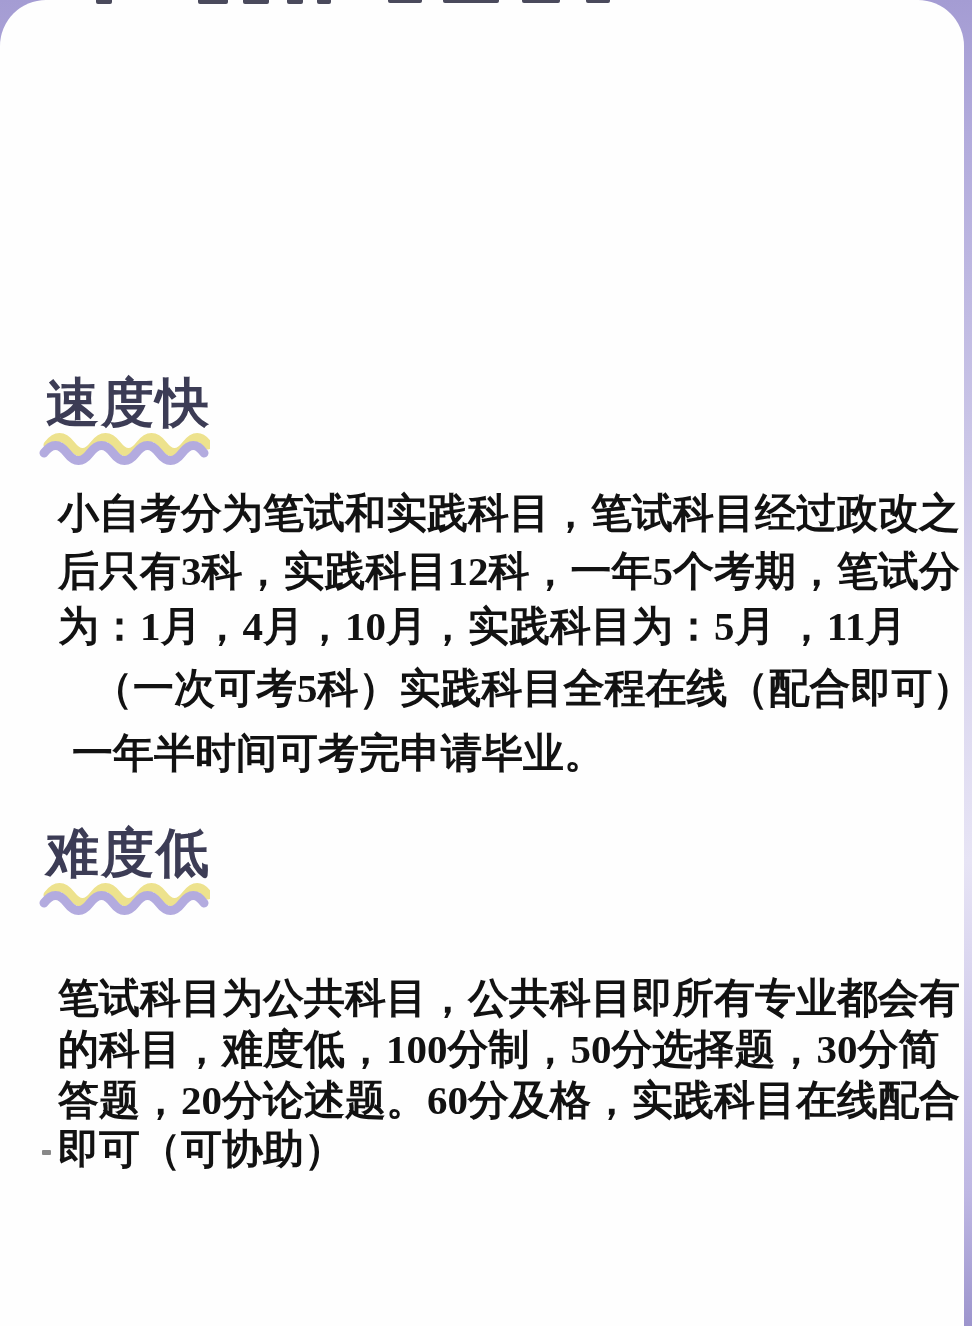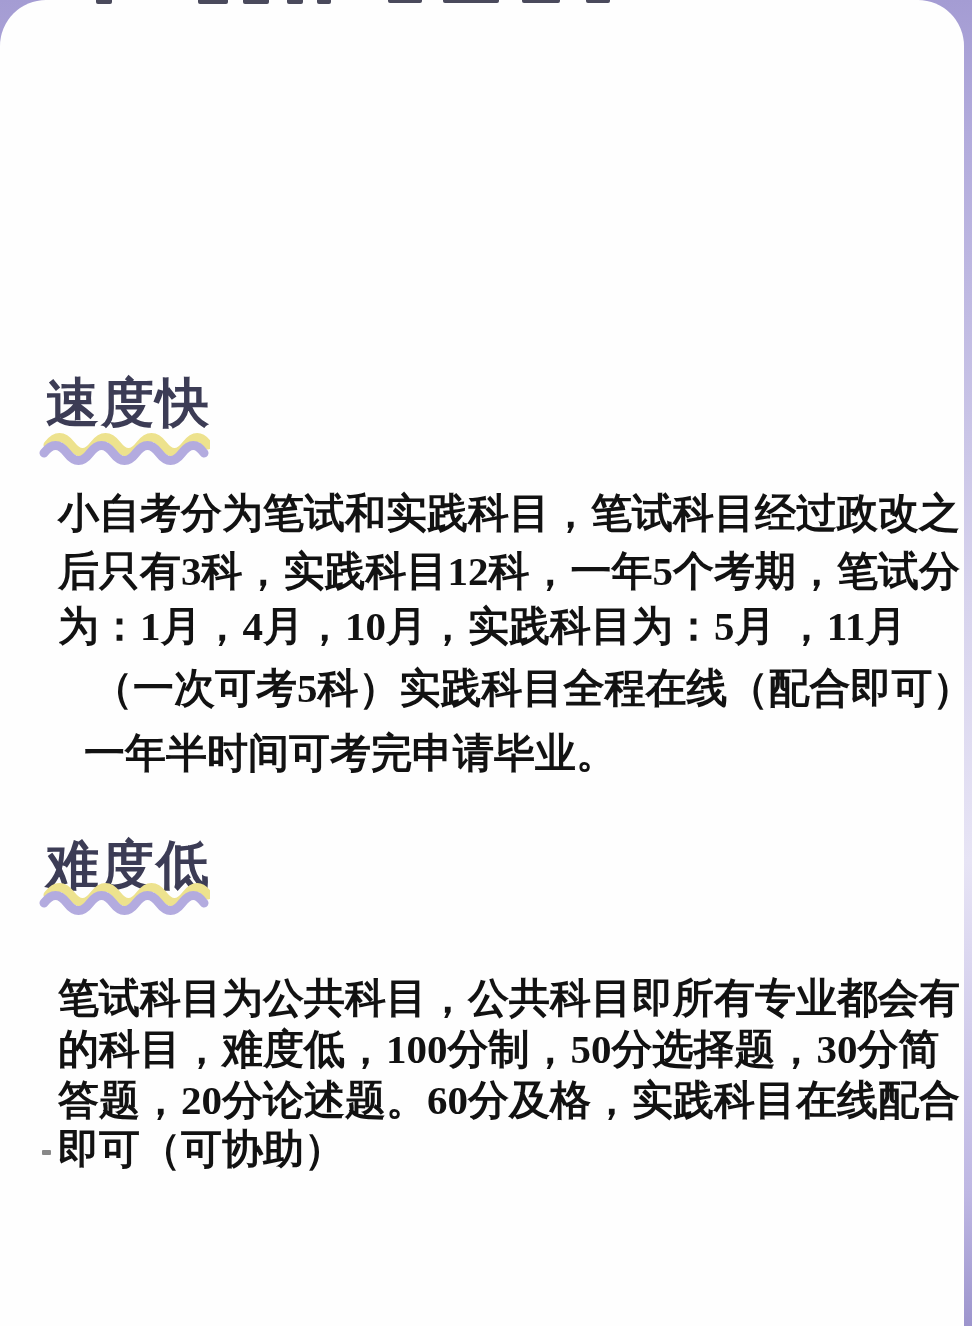--- a/index.html
+++ b/index.html
@@ -32,34 +32,34 @@
     position:absolute;left:0;top:42px;width:964px;text-align:center;
     color:#3c3c55;font-weight:900;line-height:1;
   }
   .title .line1{font-size:106px;letter-spacing:58px;margin-left:58px;}
   .title .line2{font-size:106px;letter-spacing:14px;margin-left:14px;margin-top:28px;}
   .section-heading{
     position:absolute;left:46px;
     font-size:53px;font-weight:900;color:#3c3c55;letter-spacing:2px;line-height:1;
   }
   .h1{top:376px;}
-  .h2{top:826px;margin-top:12px;}
+  .h2{top:826px;}
   .wave{position:absolute;left:38px;width:172px;height:36px;}
   .w1{top:430px;}
   .w2{top:880px;}
   .body-line{
     position:absolute;white-space:nowrap;color:#121212;
     font-family:"Liberation Serif", serif;font-weight:600;
     font-size:41px;line-height:1;letter-spacing:0px;
   }
   .b1-1{left:58px;top:496px;font-family:Liberation Mono, monospace;}
   .b1-2{left:58px;top:551px;}
   .b1-3{left:58px;top:606px;}
   .b1-4{left:48px;top:668px;margin-left:44px;}
-  .b1-5{left:84px;top:733px;text-align:right;}
+  .b1-5{left:72px;top:733px;text-align:right;}
   .b2-1{left:58px;top:978px;}
   .b2-2{left:58px;top:1029px;}
   .b2-3{left:58px;top:1080px;}
   .b2-4{left:58px;top:1129px;}
 </style>
 </head>
 <body>
 
 <div class="card"></div>
 

